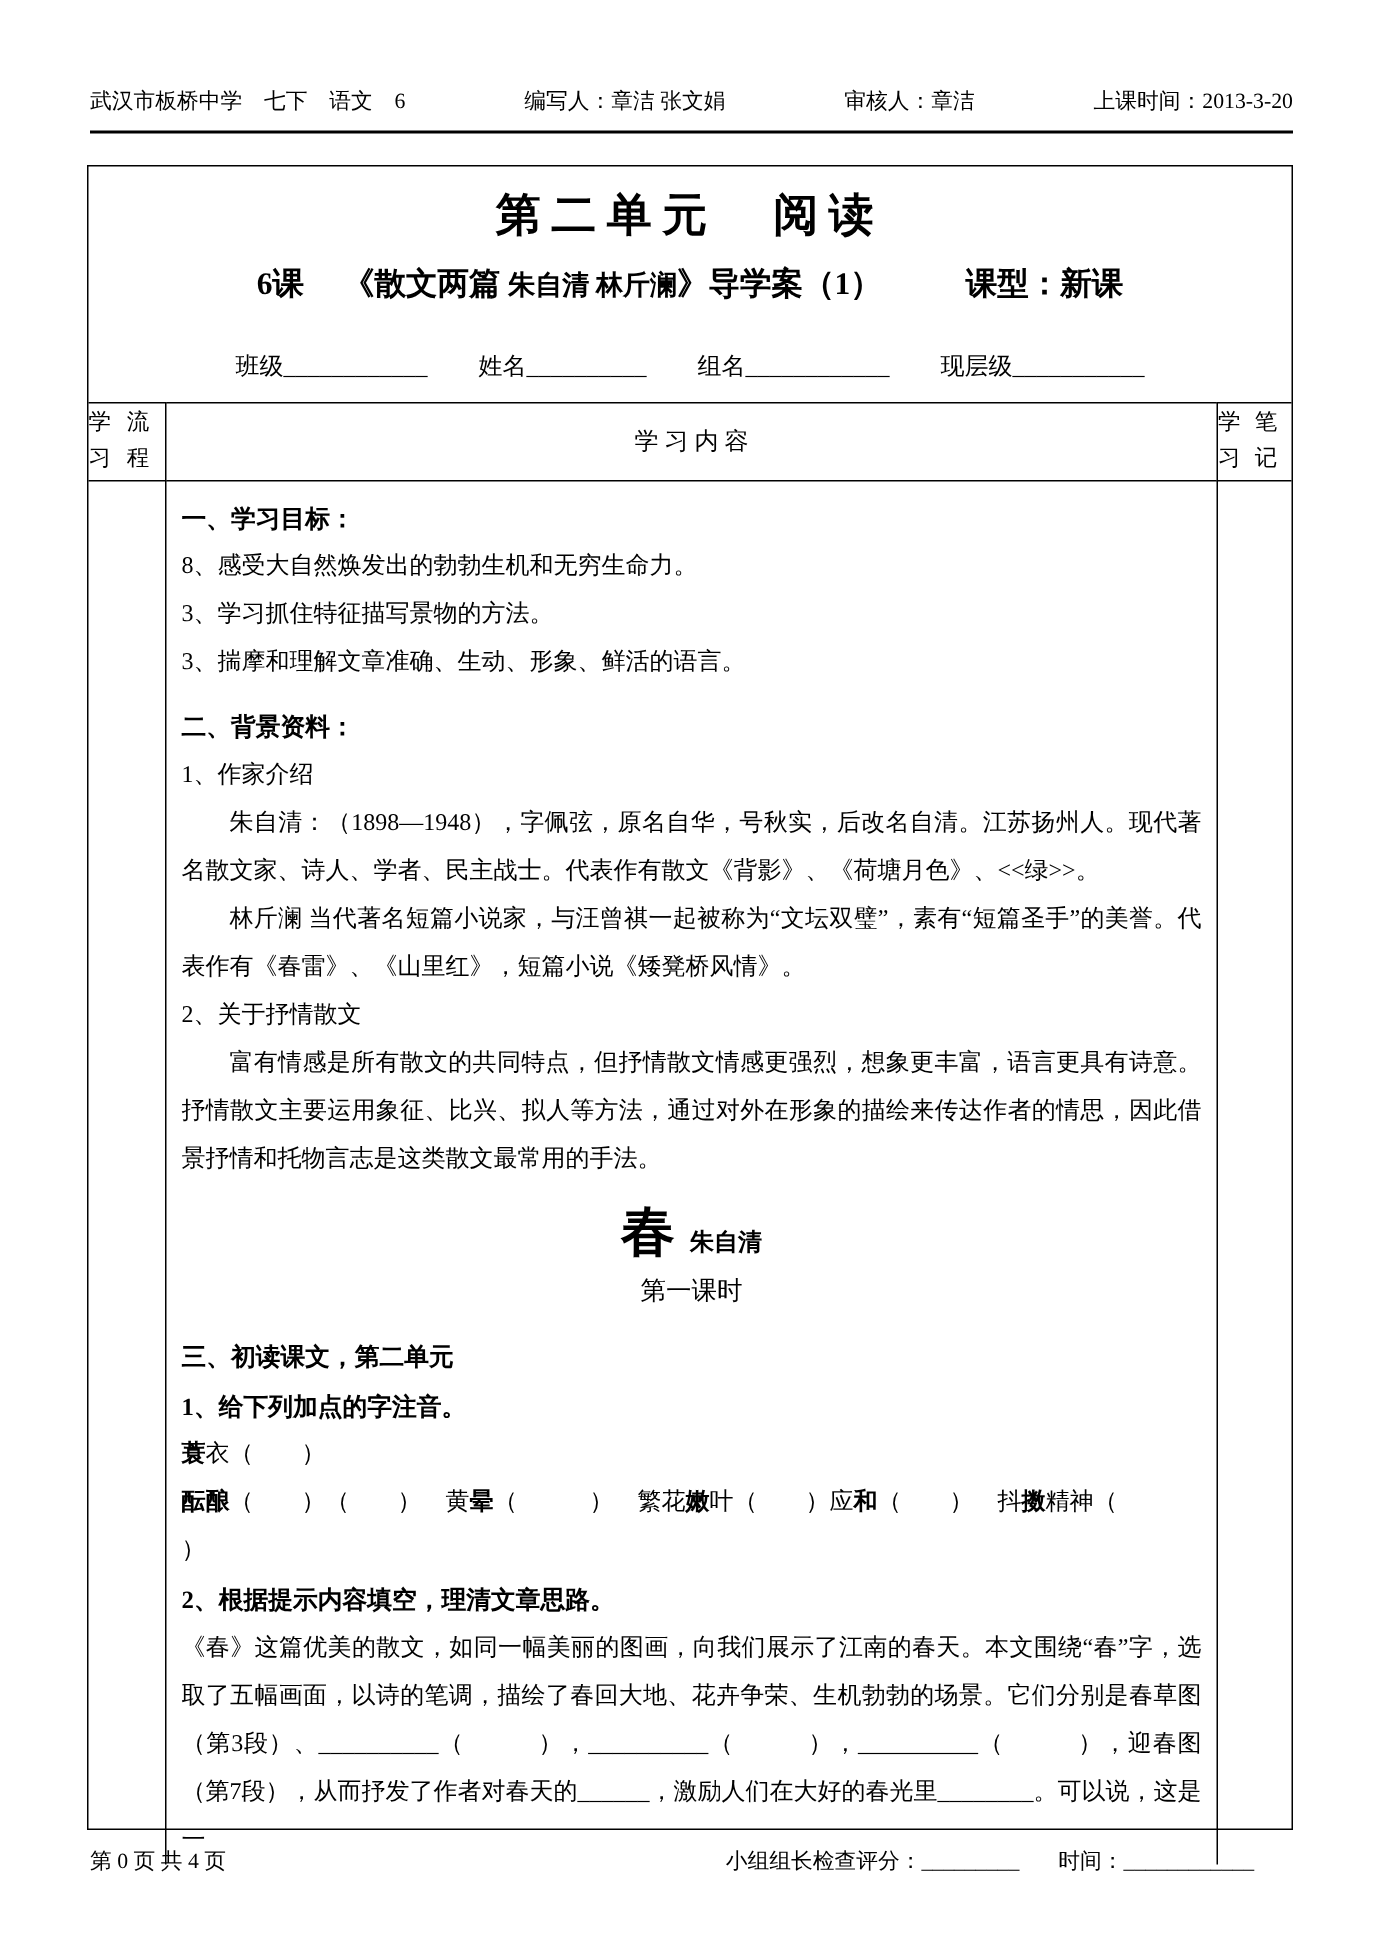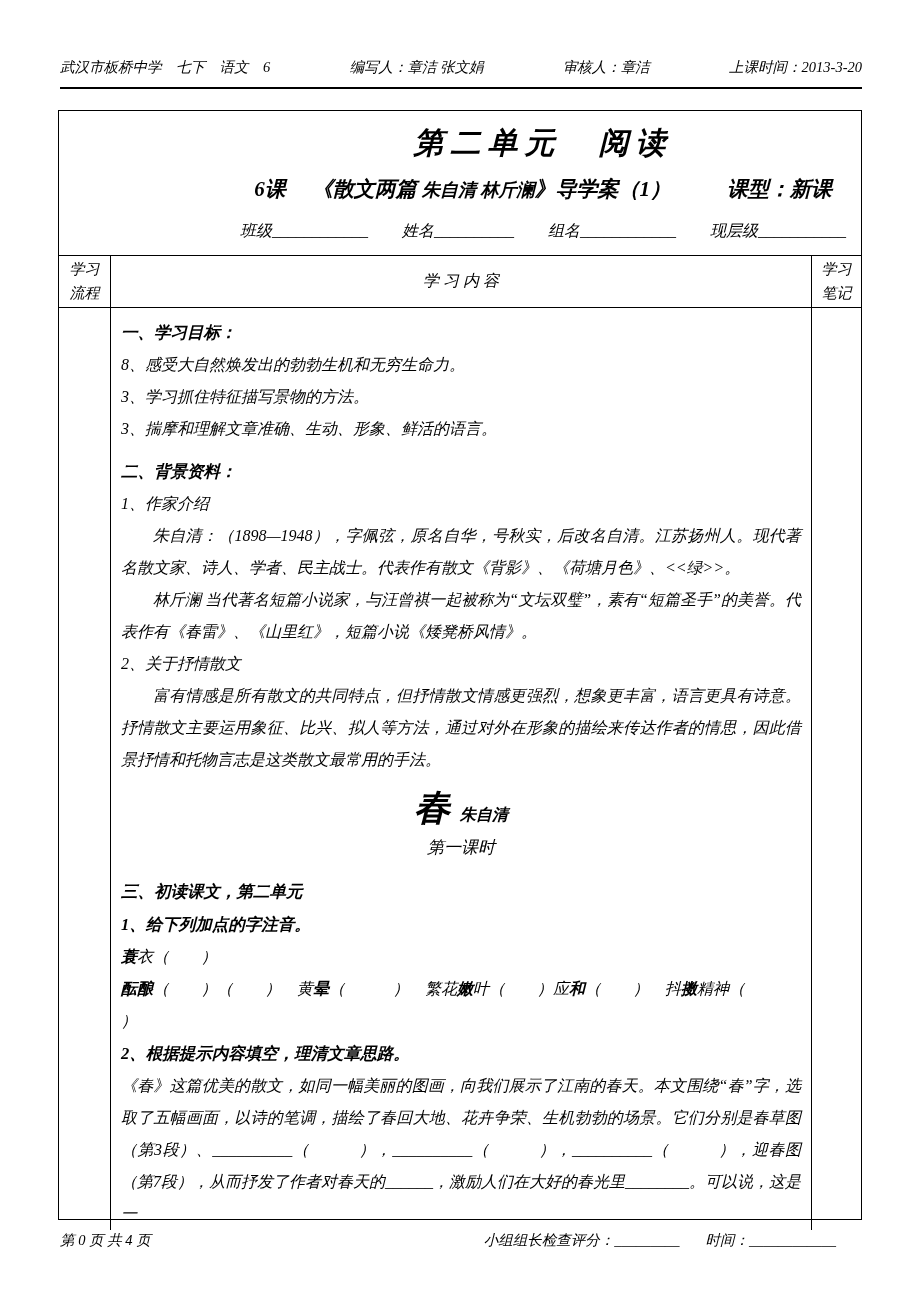--- a/index.html
+++ b/index.html
@@ -1,43 +1,43 @@
 <!DOCTYPE html>
 <html><head>
 <meta charset="utf-8">
 <style>
   html,body{margin:0;padding:0;}
   body{width:920px;height:1302px;background:#ffffff;color:#000;
        font-family:"Liberation Serif","DejaVu Serif",serif;}
-  .sheet{position:relative;width:920px;height:1286px;overflow:hidden;background:#fff;font-style:italic;}
+  .sheet{position:relative;width:920px;height:1286px;overflow:hidden;background:#fff;}
 
   
   .page-header{position:absolute;top:58px;left:60px;right:58px;
        display:flex;justify-content:space-between;align-items:baseline;
        font-size:14.5px;padding-bottom:10px;border-bottom:2.5px solid #000;}
 
   
   .main-table{position:absolute;top:110px;left:58px;right:58px;height:1108px;
-       border:1.5px solid #000;display:flex;flex-direction:column;background:#fff;align-items:flex-end;}
+       border:1.5px solid #000;display:flex;flex-direction:column;background:#fff;}
 
   .title-block{text-align:center;padding-top:12px;}
   .unit-title{font-size:30px;font-weight:700;letter-spacing:7px;}
   .lesson-line{margin-top:11px;font-size:21px;font-weight:700;}
   .lesson-line .prefix{margin-right:26px;}
   .lesson-line .authors{font-size:18px;}
   .lesson-line .course-type{margin-left:56px;}
-  .form-line{margin-top:18px;margin-bottom:13px;font-size:16px;font-weight:400;}
+  .form-line{margin-top:31px;margin-bottom:13px;font-size:16px;font-weight:400;}
   .form-line span{margin:0 15px;}
 
   
   .grid{flex:1;display:grid;grid-template-columns:52px 1fr 50px;grid-template-rows:52px 1fr;}
   .gc{border-top:1px solid #000;overflow:hidden;}
   .cleft{border-right:1px solid #000;}
   .cright{border-left:1px solid #000;}
-  .hdr{display:flex;flex-direction:column;align-items:center;justify-content:center;
+  .hdr{display:flex;flex-direction:row;align-items:center;justify-content:center;
        font-size:15px;line-height:1.55;}
   .hdr-center{display:flex;align-items:center;justify-content:center;font-size:16px;}
 
   .content-cell{padding:8px 10px 0 10px;font-size:16px;}
   .content-cell p{margin:0;line-height:2.0;}
   .hd{font-weight:700;font-size:16.5px;}
   .indent1{margin-left:2em;}
   .tindent{text-indent:2em;text-align:justify;}
   .gap-top{margin-top:10px !important;}
 

